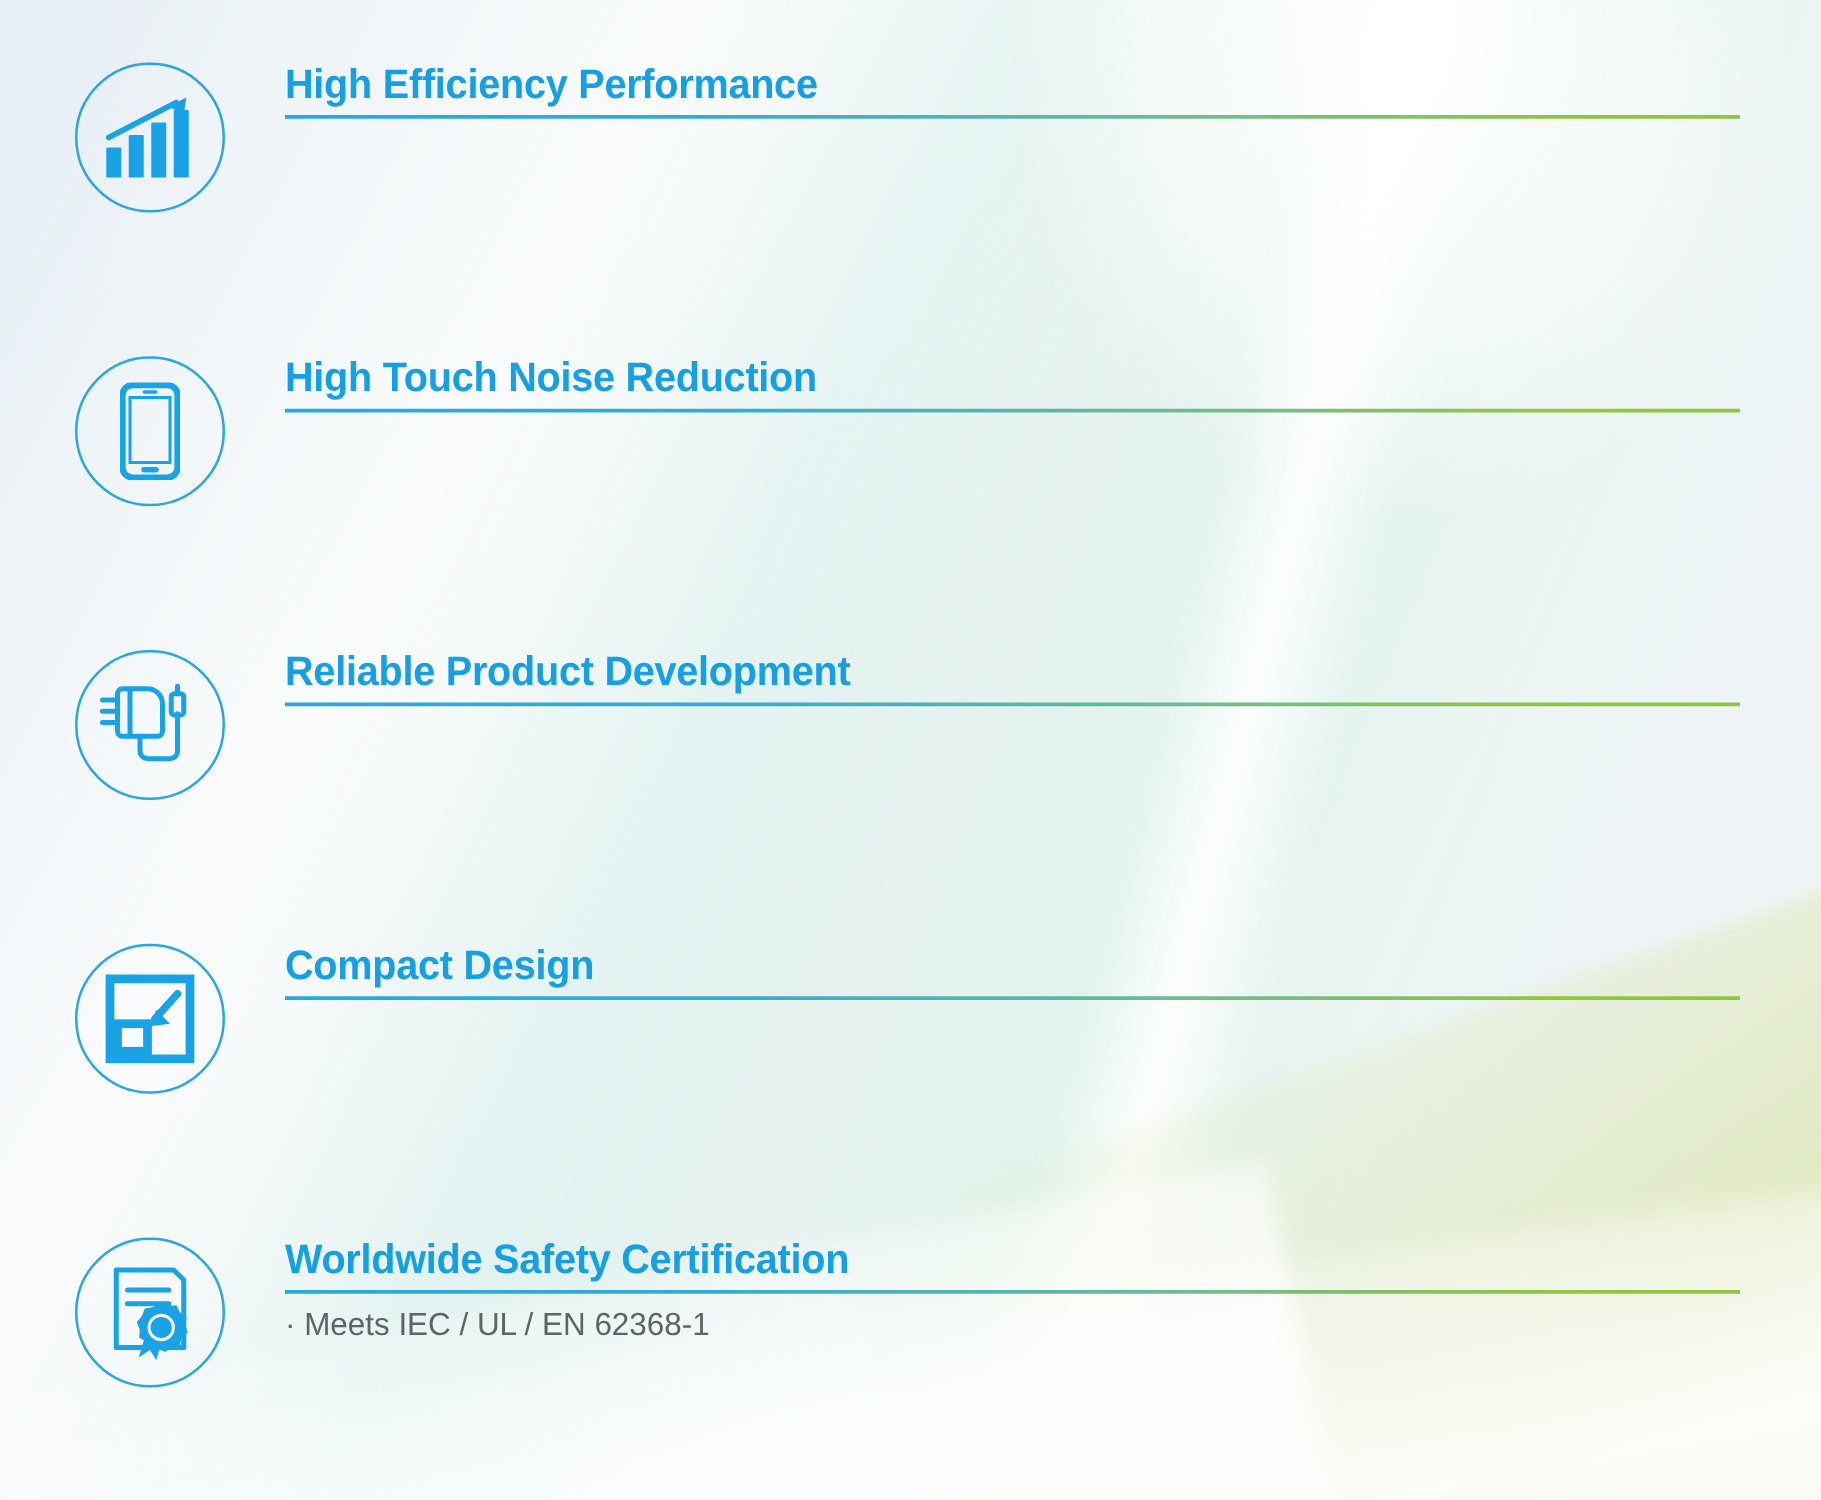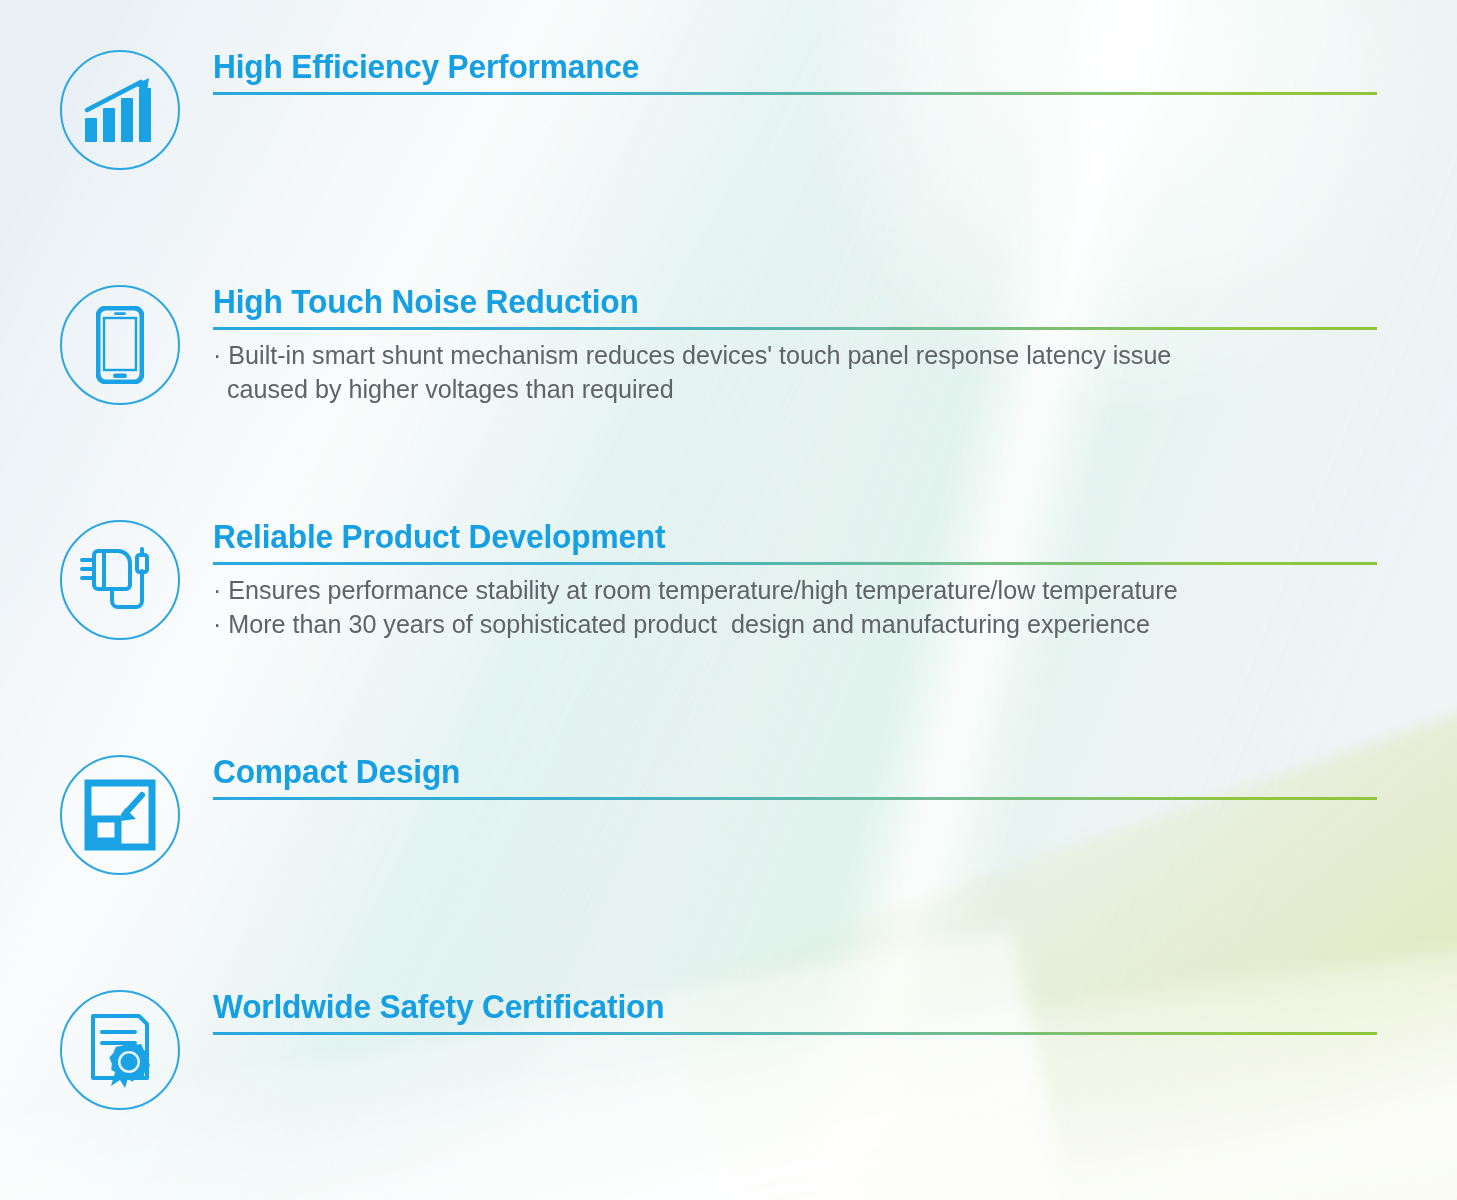--- a/index.html
+++ b/index.html
@@ -141,21 +141,21 @@
     box-sizing: border-box;
     display: flex;
     align-items: center;
     justify-content: center;
   }
   .icon-wrap svg {
     display: block;
   }
   .body {
     position: absolute;
-    left: 213px;
+    left: 228px;
     width: 1164px;
   }
   .f-title {
     font-size: 33px;
     font-weight: bold;
     color: #169fe3;
     letter-spacing: -0.2px;
     line-height: 1.0;
     white-space: nowrap;
     margin: 0 0 9px 0;
@@ -235,24 +235,20 @@
         <svg width="48" height="78" viewBox="0 0 48 78" aria-hidden="true">
           <rect x="2" y="2" width="44" height="74" rx="8" ry="8" fill="none" stroke="#1AA3E4" stroke-width="5"></rect>
           <rect x="8" y="12" width="32" height="52" fill="none" stroke="#1AA3E4" stroke-width="2.4"></rect>
           <rect x="18" y="6.2" width="12" height="2.8" rx="1.4" fill="#1AA3E4"></rect>
           <rect x="17" y="67.5" width="14" height="4.5" rx="2.2" fill="#1AA3E4"></rect>
         </svg>
       </div>
       <div class="body">
         <div class="f-title">High Touch Noise Reduction</div>
         <div class="rule"></div>
-        <div class="f-lines">
-          <p class="f-line">· Built-in smart shunt mechanism reduces devices' touch panel response latency issue</p>
-          <p class="f-line">  caused by higher voltages than required</p>
-        </div>
       </div>
     </div>
 
     <div class="feature" id="feature-2">
       <div class="icon-wrap">
         <svg width="84" height="74" viewBox="0 0 84 74" aria-hidden="true">
           <g fill="none" stroke="#1AA3E4" stroke-width="4" stroke-linejoin="round" stroke-linecap="round">
 
             <path d="M20 8 H40 a12 12 0 0 1 12 12 V42 a4 4 0 0 1 -4 4 H20 a4 4 0 0 1 -4 -4 V12 a4 4 0 0 1 4 -4 Z"></path>
 
@@ -265,24 +261,20 @@
             <path d="M34 46 V58 a6 6 0 0 0 6 6 H58 a6 6 0 0 0 6 -6 V28"></path>
 
             <rect x="59" y="12" width="10" height="17" rx="2.5"></rect>
             <line x1="64" y1="6" x2="64" y2="12"></line>
           </g>
         </svg>
       </div>
       <div class="body">
         <div class="f-title">Reliable Product Development</div>
         <div class="rule"></div>
-        <div class="f-lines">
-          <p class="f-line">· Ensures performance stability at room temperature/high temperature/low temperature</p>
-          <p class="f-line">· More than 30 years of sophisticated product  design and manufacturing experience</p>
-        </div>
       </div>
     </div>
 
     <div class="feature" id="feature-3">
       <div class="icon-wrap">
         <svg width="72" height="72" viewBox="0 0 72 72" aria-hidden="true">
           <path d="M4 4 H68 V68 H4 Z" fill="none" stroke="#1AA3E4" stroke-width="7"></path>
           <rect x="10" y="40" width="24" height="22" fill="none" stroke="#1AA3E4" stroke-width="7"></rect>
           <g stroke="#1AA3E4" stroke-width="6" stroke-linecap="round" fill="none">
             <line x1="58" y1="16" x2="40" y2="36"></line>
@@ -314,17 +306,20 @@
           <g transform="translate(44,50)">
             <polygon fill="#1AA3E4" points="0,-20 5.8,-17.3 12.2,-17.9 14.9,-12.1 20.3,-8.6 19.1,-2.3 21.1,3.8 16.4,8.2 14.7,14.4 8.4,15.7 3.3,19.5 -2.4,16.6 -8.8,16.6 -12.1,11.1 -17.7,7.9 -17.2,1.5 -19.6,-4.4 -15.4,-9.2 -13.2,-15.3 -6.9,-16.2"></polygon>
             <circle cx="0" cy="0" r="11" fill="#EAF3F7"></circle>
             <circle cx="0" cy="0" r="8.5" fill="#1AA3E4"></circle>
           </g>
         </svg>
       </div>
       <div class="body">
         <div class="f-title">Worldwide Safety Certification</div>
         <div class="rule"></div>
+        <div class="f-lines">
+          <p class="f-line">· Meets IEC / UL / EN 62368-1</p>
+        </div>
       </div>
     </div>
 
   </div>
 </div>
 
 </body></html>

